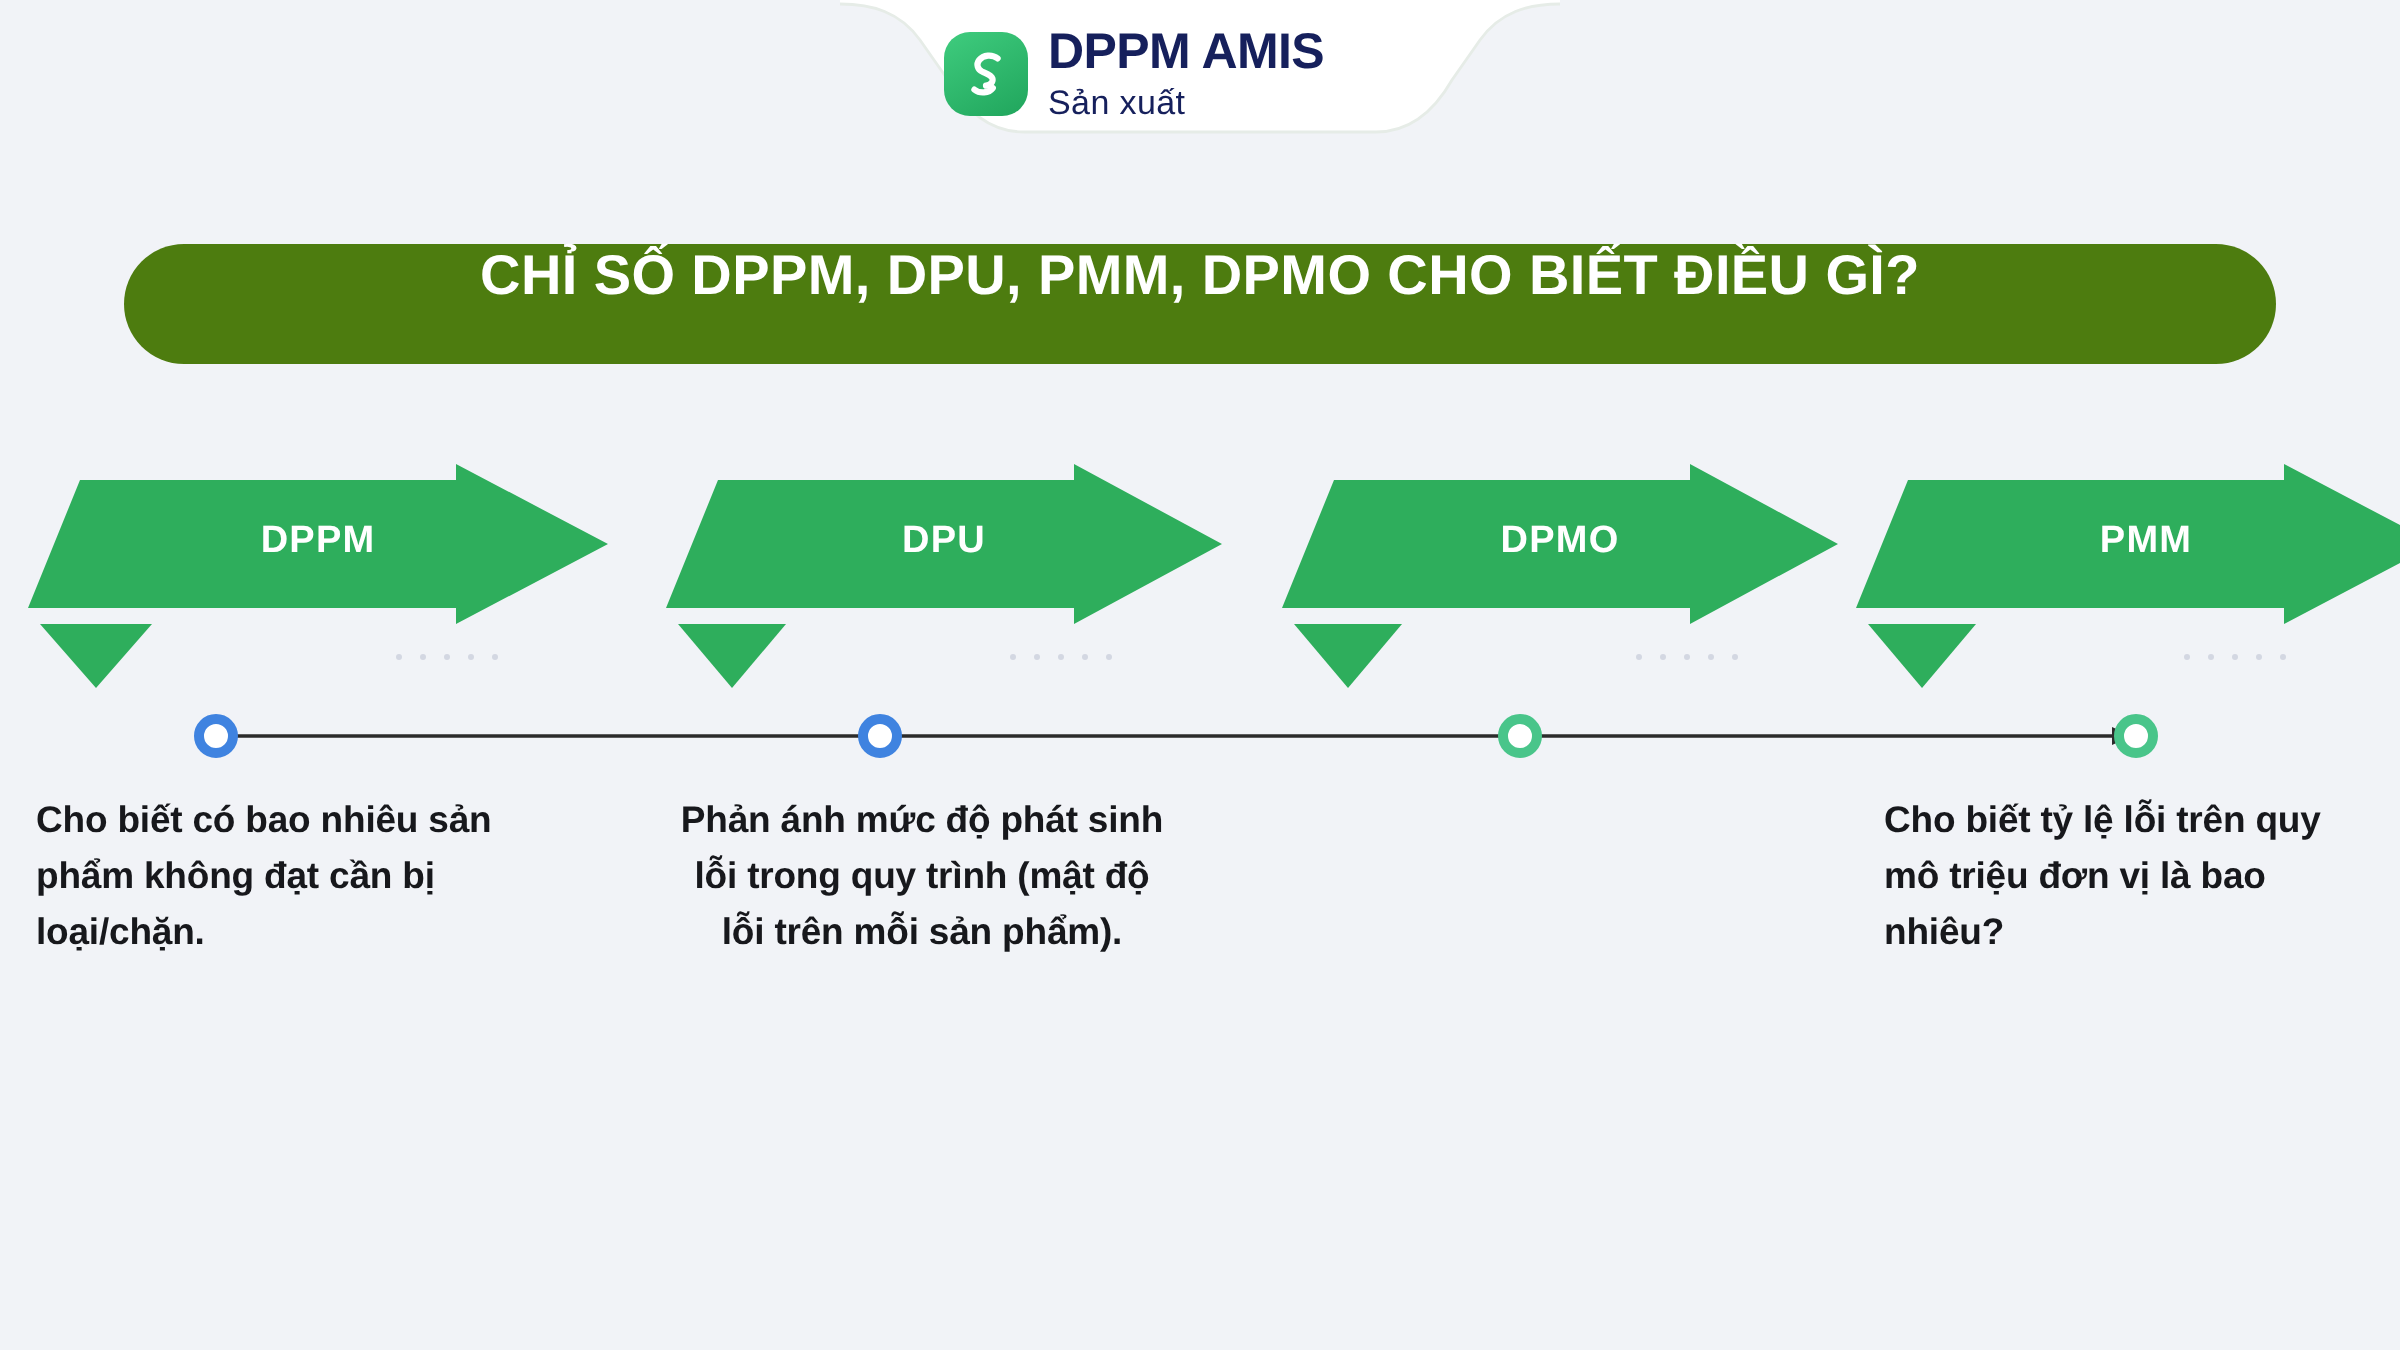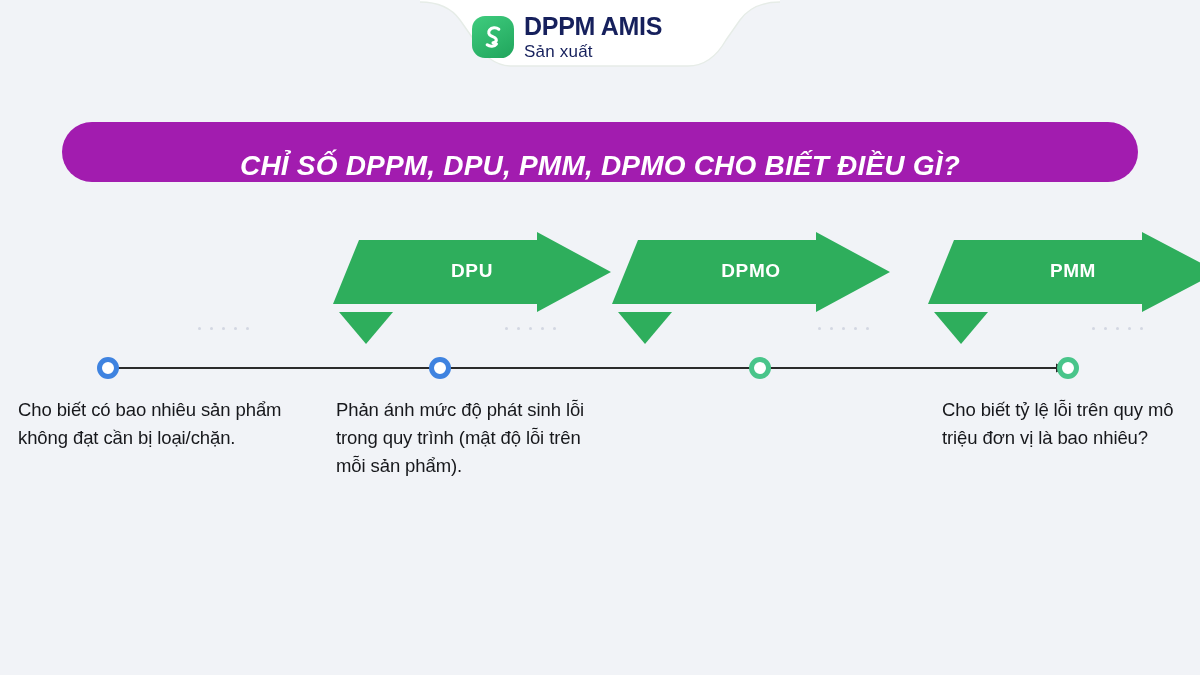--- a/index.html
+++ b/index.html
@@ -73,26 +73,25 @@
     letter-spacing: 0.2px;
   }
 
   
   .title-banner {
     position: absolute;
     left: 62px;
     top: 122px;
     width: 1076px;
     height: 60px;
-    background: #a21caf;
+    background: #4d7c0f;
     border-radius: 30px;
     display: flex;
-    align-items: flex-end;
+    align-items: flex-start;
     justify-content: center;
-    font-style: italic;
   }
   .title-banner .title-text {
     color: #ffffff;
     font-size: 28px;
     font-weight: bold;
     letter-spacing: 0.2px;
     white-space: nowrap;
   }
 
   
@@ -112,21 +111,21 @@
     align-items: center;
     justify-content: center;
     color: #ffffff;
     font-size: 19px;
     font-weight: bold;
     letter-spacing: 0.6px;
     pointer-events: none;
   }
   .arrow.a1 { left: 14px;  width: 290px; }
   .arrow.a2 { left: 333px; width: 278px; }
-  .arrow.a3 { left: 612px; width: 278px; }
+  .arrow.a3 { left: 641px; width: 278px; }
   .arrow.a4 { left: 928px; width: 290px; }
   .arrow.a1 .arrow-label { padding-right: 78px; }
   .arrow.a2 .arrow-label { padding-right: 72px; }
   .arrow.a3 .arrow-label { padding-right: 72px; }
   .arrow.a4 .arrow-label { padding-right: 84px; }
 
   
   .dots-deco {
     position: absolute;
     height: 12px;
@@ -170,26 +169,26 @@
   .node.n2 { left: 429px; }
   .node.n3 { left: 749px; }
   .node.n4 { left: 1057px; }
 
   
   .desc {
     position: absolute;
     top: 396px;
     color: #17181c;
     font-size: 18.5px;
-    font-weight: normal;
+    font-weight: bold;
     line-height: 1.52;
     letter-spacing: -0.1px;
   }
   .desc.c1 { left: 18px;  width: 275px; }
-  .desc.c2 { left: 336px; width: 250px; }
+  .desc.c2 { left: 336px; width: 250px; text-align: center; }
   .desc.c3 { left: 640px; width: 268px; }
   .desc.c4 { left: 942px; width: 240px; }
 </style>
 </head>
 <body>
 
 <div id="canvas">
 
   <div class="header-tab">
     <svg width="360" height="78" viewBox="0 0 360 78">
@@ -208,20 +207,27 @@
     <div class="logo-text">
       <div class="logo-title">DPPM AMIS</div>
       <div class="logo-sub">Sản xuất</div>
     </div>
   </div>
 
   <div class="title-banner">
     <span class="title-text">CHỈ SỐ DPPM, DPU, PMM, DPMO CHO BIẾT ĐIỀU GÌ?</span>
   </div>
 
+  <div class="arrow a1">
+    <svg width="290" height="112" viewBox="0 0 290 112">
+      <path d="M0,72 L26,8 L214,8 L214,0 L290,40 L214,80 L214,72 Z" fill="#2eae5c"></path>
+      <path d="M6,80 L62,80 L34,112 Z" fill="#2eae5c"></path>
+    </svg>
+    <div class="arrow-label">DPPM</div>
+  </div>
 
   <div class="arrow a2">
     <svg width="278" height="112" viewBox="0 0 278 112">
       <path d="M0,72 L26,8 L204,8 L204,0 L278,40 L204,80 L204,72 Z" fill="#2eae5c"></path>
       <path d="M6,80 L60,80 L33,112 Z" fill="#2eae5c"></path>
     </svg>
     <div class="arrow-label">DPU</div>
   </div>
 
   <div class="arrow a3">

